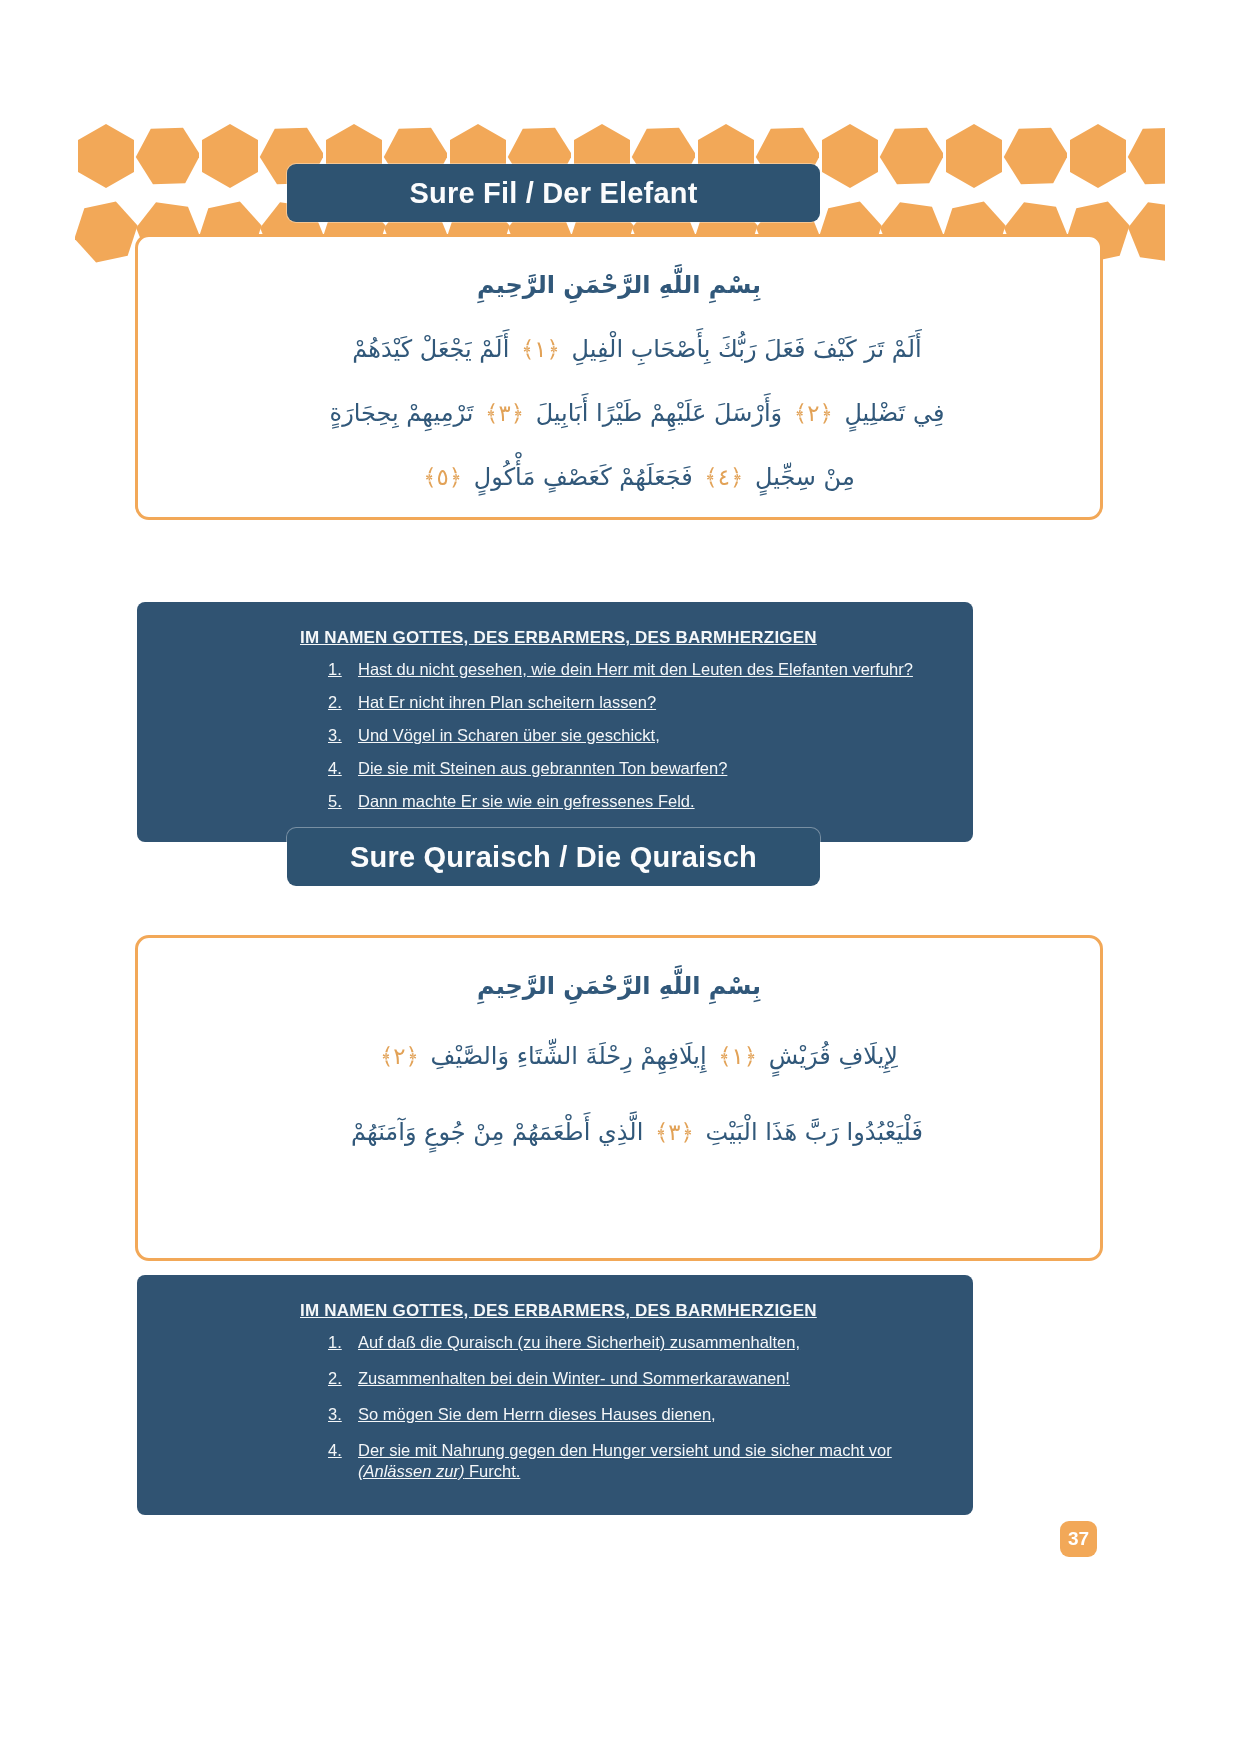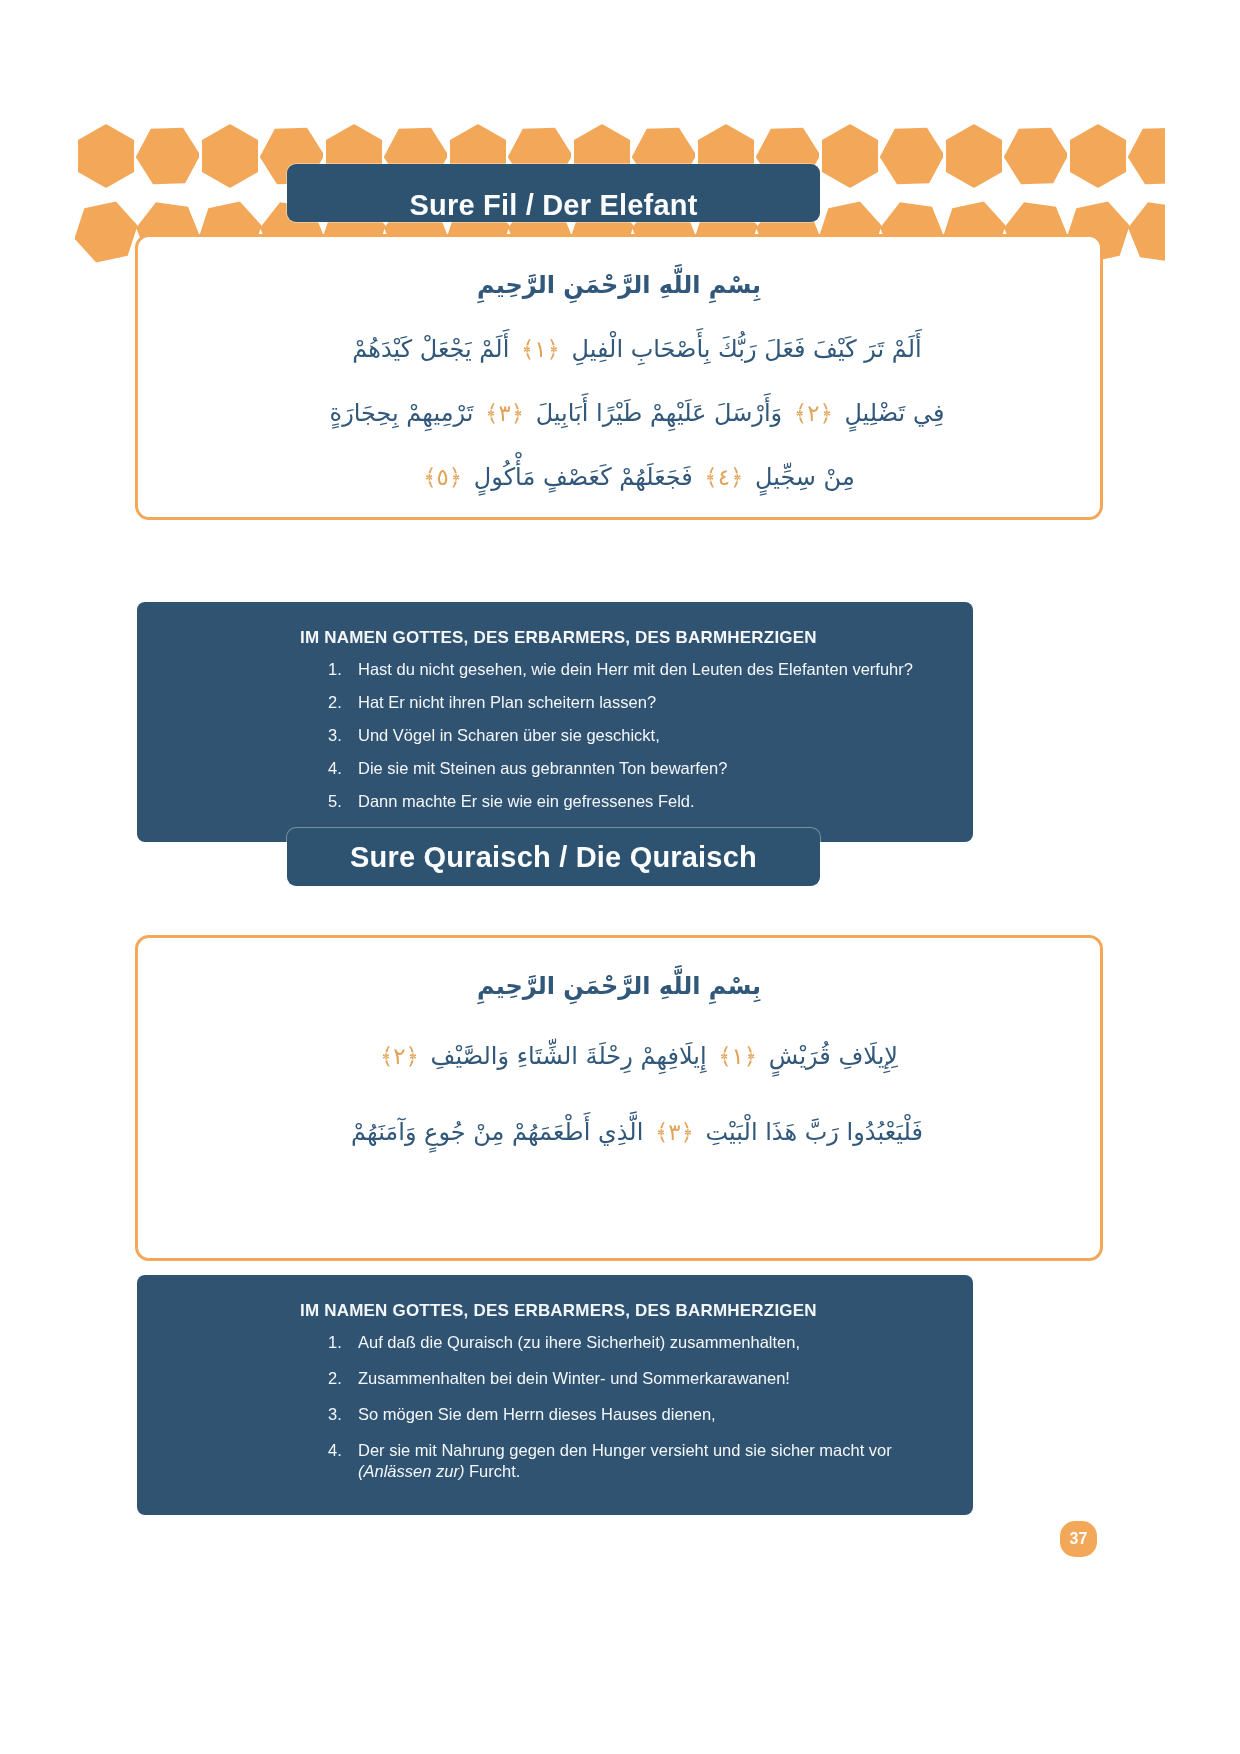--- a/index.html
+++ b/index.html
@@ -26,21 +26,21 @@
   }
   
   .banner{
     position:absolute;left:287px;width:533px;height:58px;
     background:var(--blue);
     border-radius:9px;
     display:flex;align-items:center;justify-content:center;
     z-index:3;
     box-shadow:0 0 0 1px rgba(255,255,255,.35);
   }
-  .banner.s1{top:164px;align-items:flex-end;}
+  .banner.s1{top:164px;}
   .banner.s2{top:828px;}
   .banner span{
     color:#fbfcfd;font-size:29px;font-weight:600;letter-spacing:.2px;
   }
   
   .arabic-box{
     position:absolute;left:135px;width:968px;
     background:#ffffff;
     border:3px solid var(--orange);
     border-radius:14px;
@@ -69,20 +69,21 @@
     padding:0 4px;
   }
   
   .blue-box{
     position:absolute;left:137px;width:836px;
     background:var(--blue-box);
     border-radius:8px;
     z-index:2;
     color:#f4f7f9;
     padding:26px 24px 18px 163px;
+    text-decoration:underline;
   }
   .blue-box.s1{top:602px;min-height:211px;}
   .blue-box.s2{top:1275px;min-height:206px;}
   .trans-header{
     font-weight:bold;font-size:17px;letter-spacing:.2px;
     margin-bottom:11px;
   }
   .trans-item{
     display:flex;
     font-size:16.5px;line-height:21px;
@@ -90,23 +91,23 @@
   }
   .blue-box.s2 .trans-item{margin-bottom:15px;}
   .trans-num{margin-left:28px;width:30px;flex:0 0 30px;}
   .trans-text{flex:1;}
   .trans-text em{font-style:italic;}
   
   .page-badge{
     position:absolute;left:1060px;top:1521px;
     width:37px;height:36px;
     background:var(--orange);
-    border-radius:15px;
+    border-radius:9px;
     display:flex;align-items:center;justify-content:center;
-    color:#ffffff;font-weight:bold;font-size:16px;
+    color:#ffffff;font-weight:bold;font-size:19px;
     z-index:2;
   }
 </style>
 </head>
 <body>
 
 <div class="page">
 
   <svg class="pattern-band" width="1090" height="152" viewBox="0 0 1090 152" aria-hidden="true">
     <defs>

